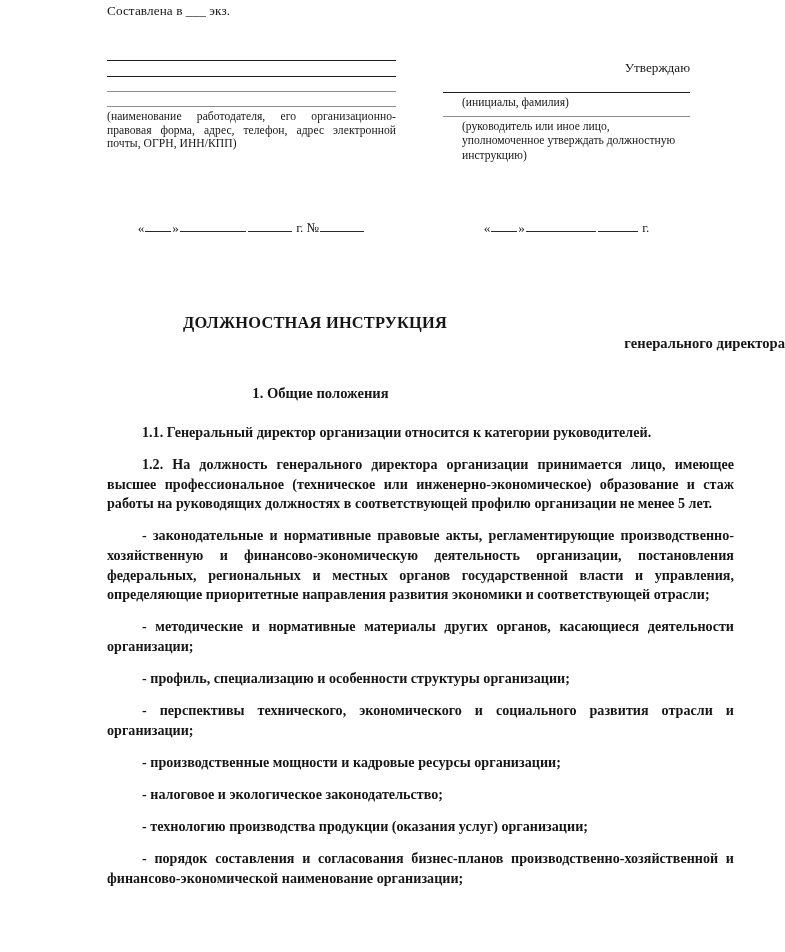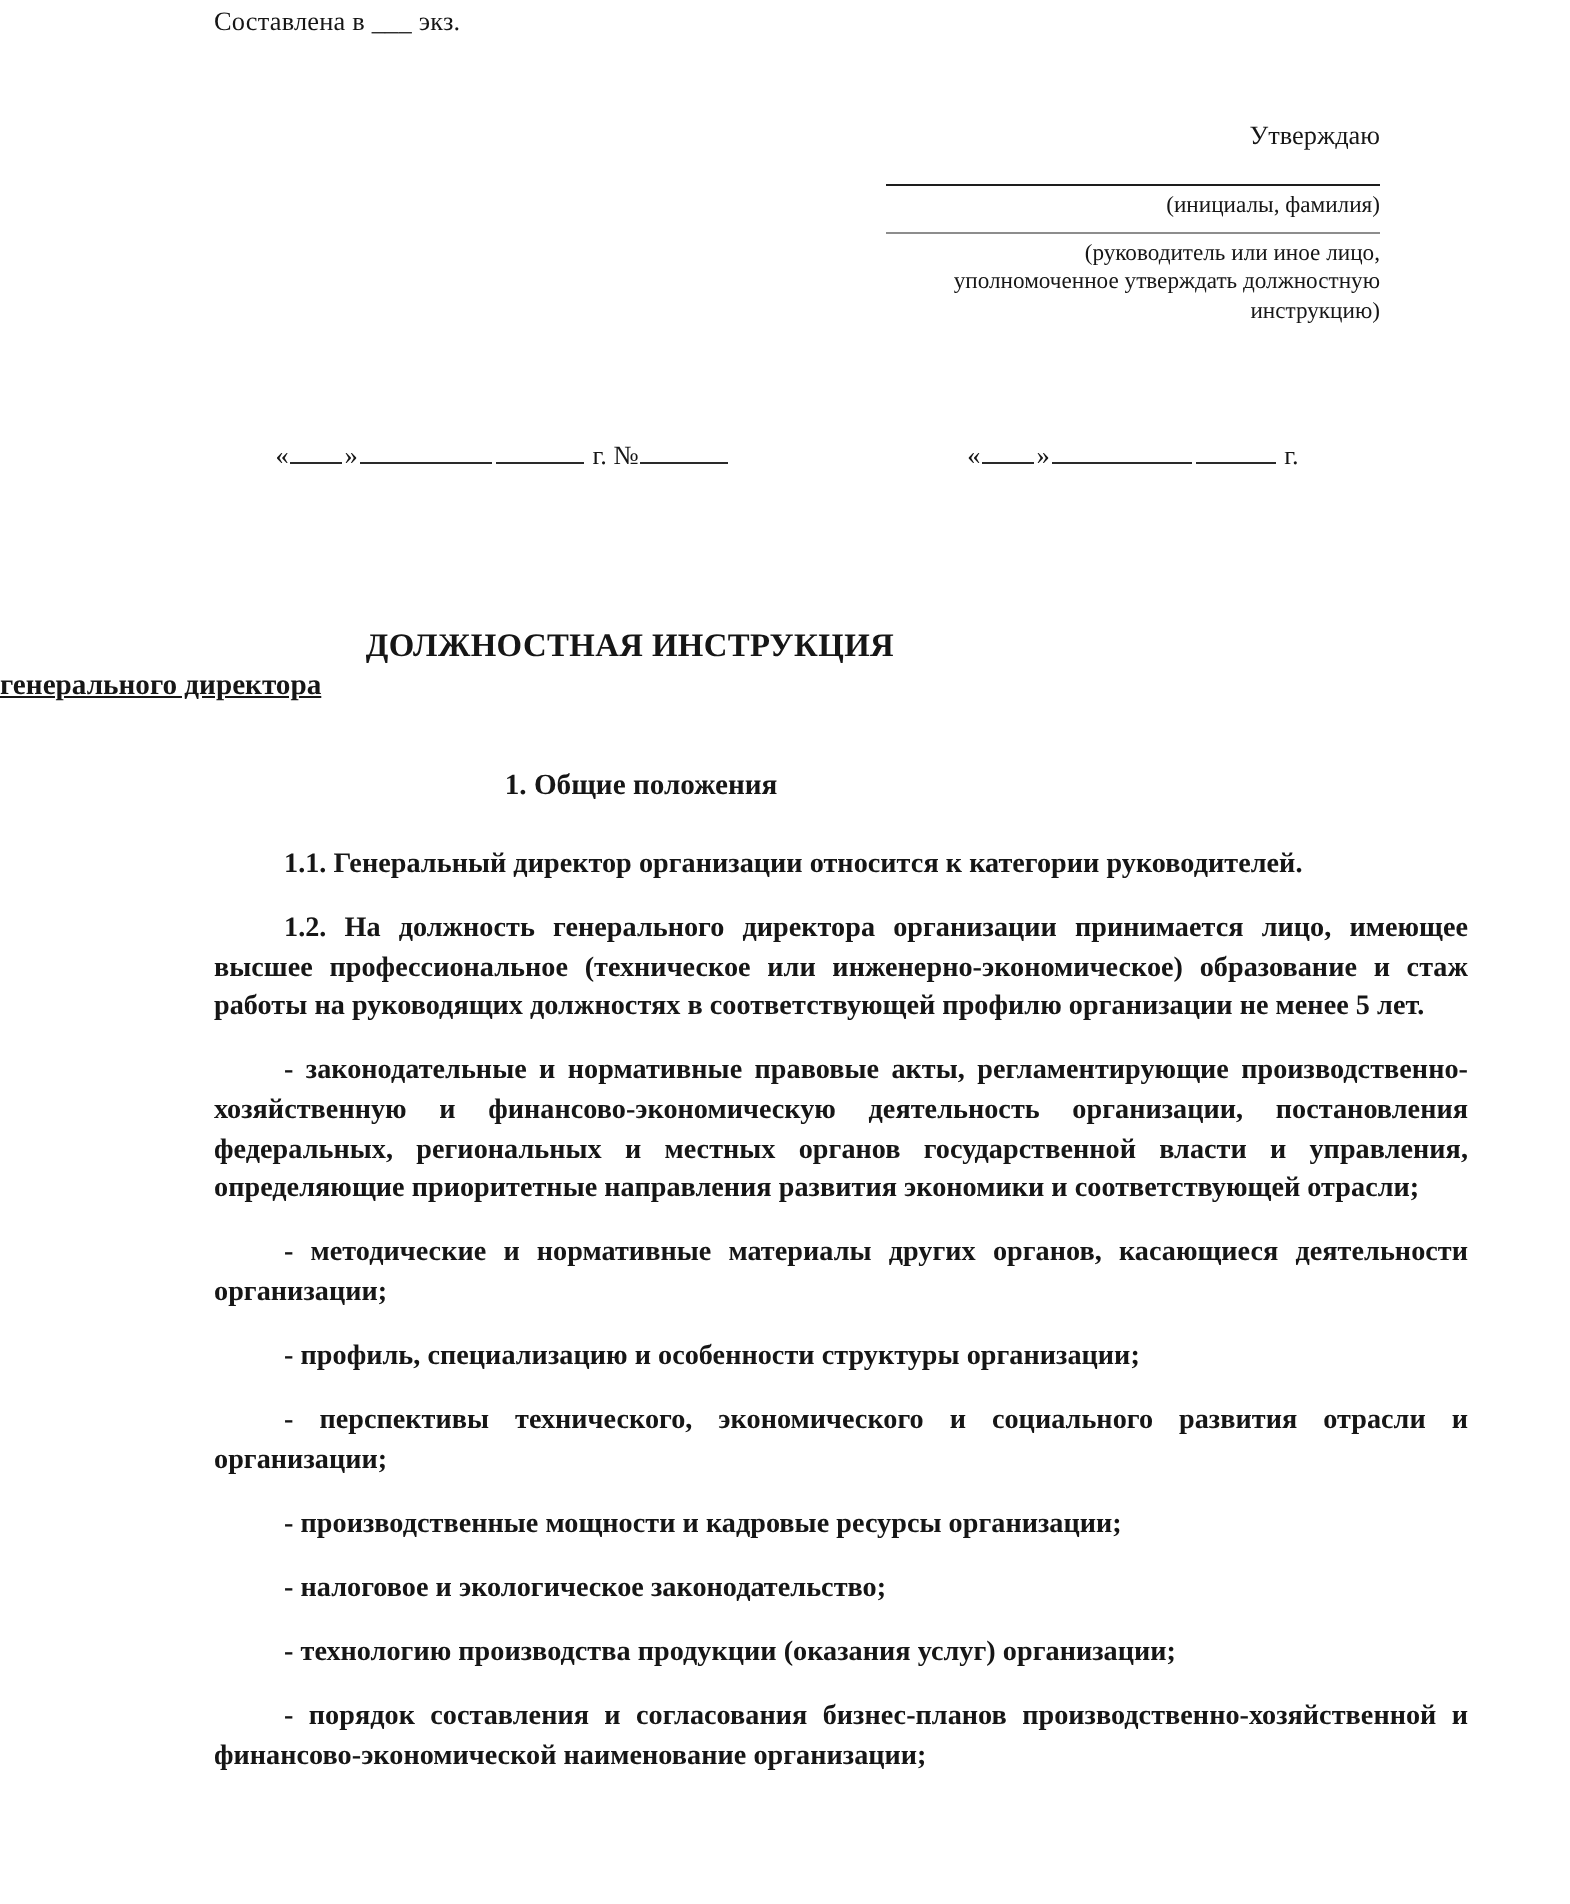--- a/index.html
+++ b/index.html
@@ -73,21 +73,21 @@
     font-size: 11.6px;
     line-height: 13.6px;
     text-align: justify;
     text-align-last: left;
     padding-top: 3px;
     letter-spacing: 0.05px;
   }
   .caption-center {
     font-size: 11.6px;
     line-height: 14.2px;
-    text-align: right;
+    text-align: left;
     padding-top: 3px;
     margin-left: 19px;
   }
 
   .approve-title {
     font-size: 13.2px;
     text-align: right;
     line-height: 16px;
     margin-bottom: 16px;
   }
@@ -132,24 +132,23 @@
     text-align: center;
     font-weight: bold;
     font-size: 16.4px;
     letter-spacing: 0.2px;
   }
   .doc-subtitle {
     position: absolute;
     left: 0;
     top: 335px;
     width: 785px;
-    text-align: left;
+    text-align: right;
     font-weight: bold;
     font-size: 14.6px;
-    text-decoration: underline;
   }
   .section-title {
     position: absolute;
     left: 0;
     top: 385px;
     width: 641px;
     text-align: center;
     font-weight: bold;
     font-size: 14.6px;
   }
@@ -174,20 +173,30 @@
 </style>
 </head>
 <body>
 
 <div class="page">
 
   <div class="top-note">Составлена в ___ экз.</div>
 
   <div class="header">
 
+    <div class="col-left">
+      <div class="rule"></div>
+      <div class="rule-gap-a"></div>
+      <div class="rule"></div>
+      <div class="rule-gap-b"></div>
+      <div class="rule thin"></div>
+      <div class="rule-gap-c"></div>
+      <div class="rule thin"></div>
+      <div class="caption">(наименование работодателя, его организационно-правовая форма, адрес, телефон, адрес электронной почты, ОГРН, ИНН/КПП)</div>
+    </div>
 
     <div class="col-right">
       <div class="approve-title">Утверждаю</div>
       <div class="rule"></div>
       <div class="caption-center">(инициалы, фамилия)</div>
       <div style="height:6px"></div>
       <div class="rule thin"></div>
       <div class="caption-center">(руководитель или иное лицо, уполномоченное утверждать должностную инструкцию)</div>
     </div>
 

